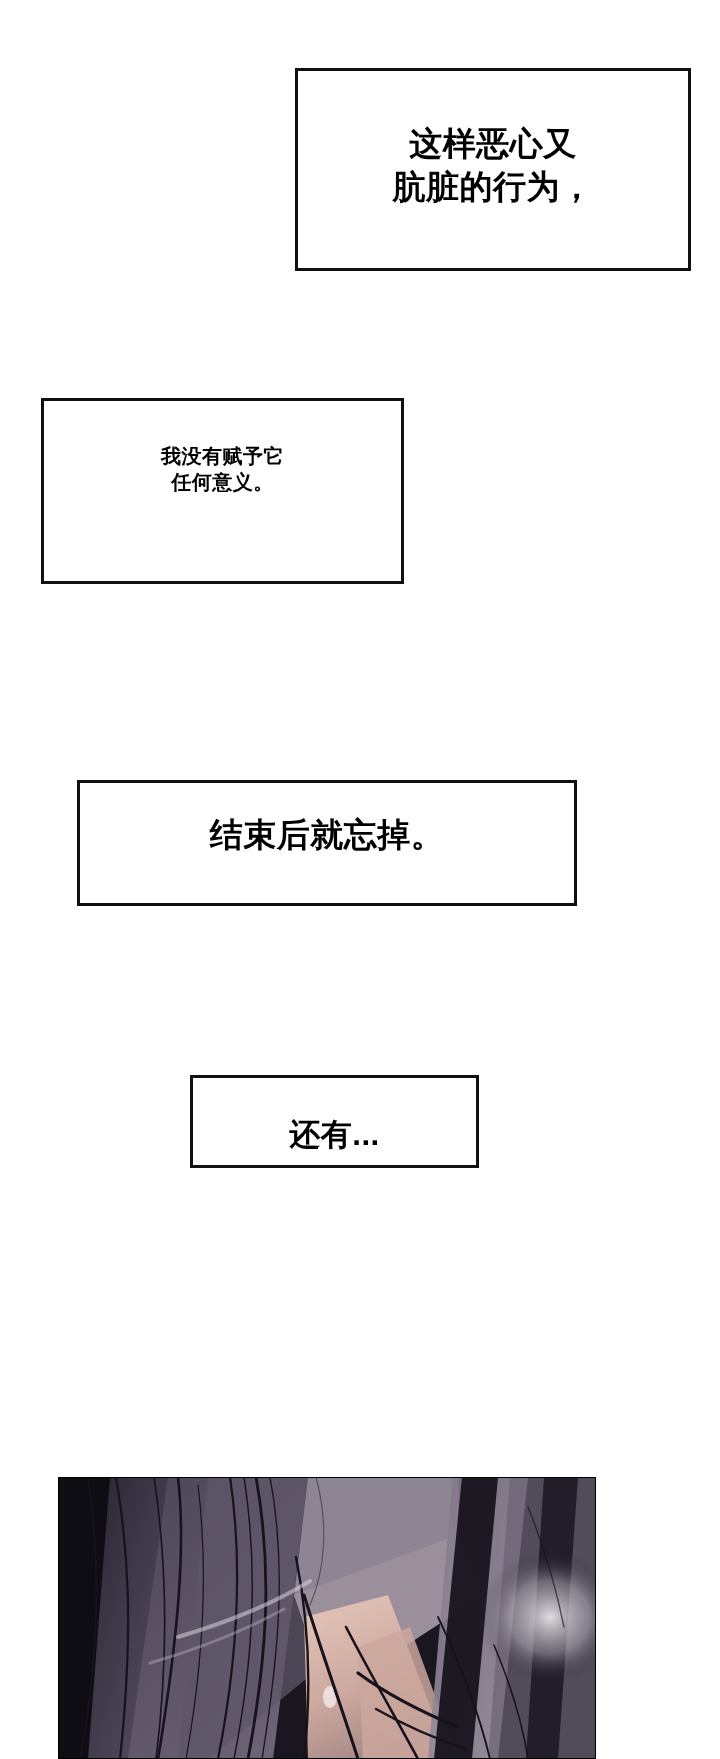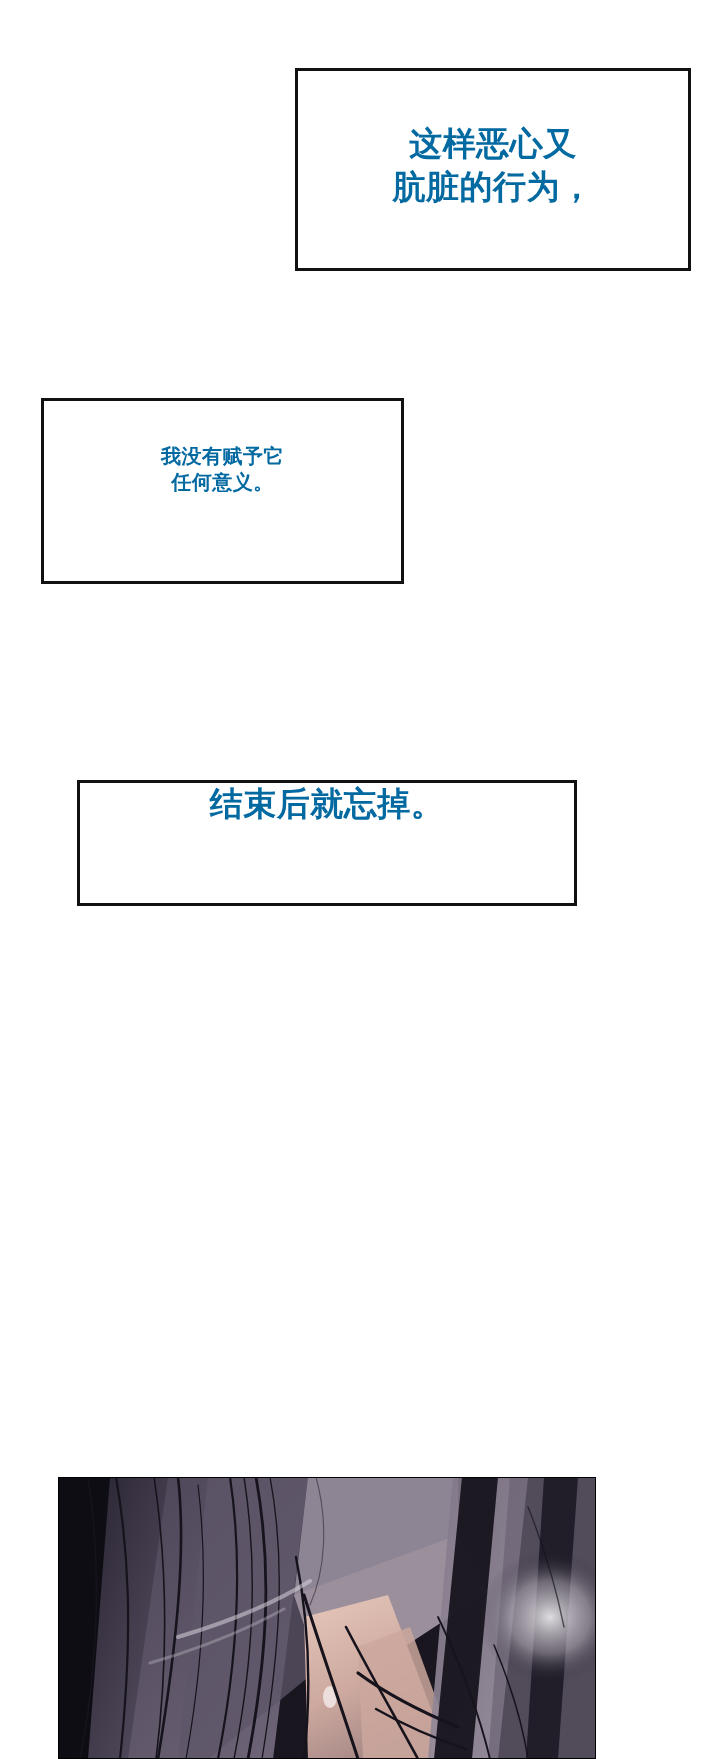--- a/index.html
+++ b/index.html
@@ -27,21 +27,21 @@
     box-sizing: border-box;
     background: #ffffff;
     border: 3px solid #111111;
     display: flex;
     align-items: flex-end;
     justify-content: center;
   }
   .bubble .txt {
     display: block;
     text-align: center;
-    color: #0369a1;
+    color: #000000;
     font-weight: 700;
     letter-spacing: 0.5px;
     white-space: pre-line;
     line-height: 1.30;
   }
 
   #bubble-1 {
     left: 295px;
     top: 68px;
     width: 396px;
@@ -59,21 +59,21 @@
     align-items: flex-start;
     padding-top: 42px;
   }
   #bubble-2 .txt { font-size: 20px; }
 
   #bubble-3 {
     left: 77px;
     top: 780px;
     width: 500px;
     height: 126px;
-    align-items: flex-start;
+    align-items: center;
     padding-bottom: 16px;
   }
   #bubble-3 .txt { font-size: 33px; }
 
   #bubble-4 {
     left: 190px;
     top: 1075px;
     width: 289px;
     height: 93px;
     align-items: flex-end;
@@ -105,20 +105,23 @@
 
   <div class="bubble" id="bubble-2">
     <span class="txt">我没有赋予它
 任何意义。</span>
   </div>
 
   <div class="bubble" id="bubble-3">
     <span class="txt">结束后就忘掉。</span>
   </div>
 
+  <div class="bubble" id="bubble-4">
+    <span class="txt">还有...</span>
+  </div>
 
   <div id="art-panel">
     <svg viewBox="0 0 538 282" preserveAspectRatio="none">
       <defs>
         <linearGradient id="gSkin" x1="0" y1="0" x2="0.4" y2="1">
           <stop offset="0%" stop-color="#e6c7bb"></stop>
           <stop offset="60%" stop-color="#cda99f"></stop>
           <stop offset="100%" stop-color="#a88a87"></stop>
         </linearGradient>
         <linearGradient id="gHairA" x1="0" y1="0" x2="0.8" y2="1">

